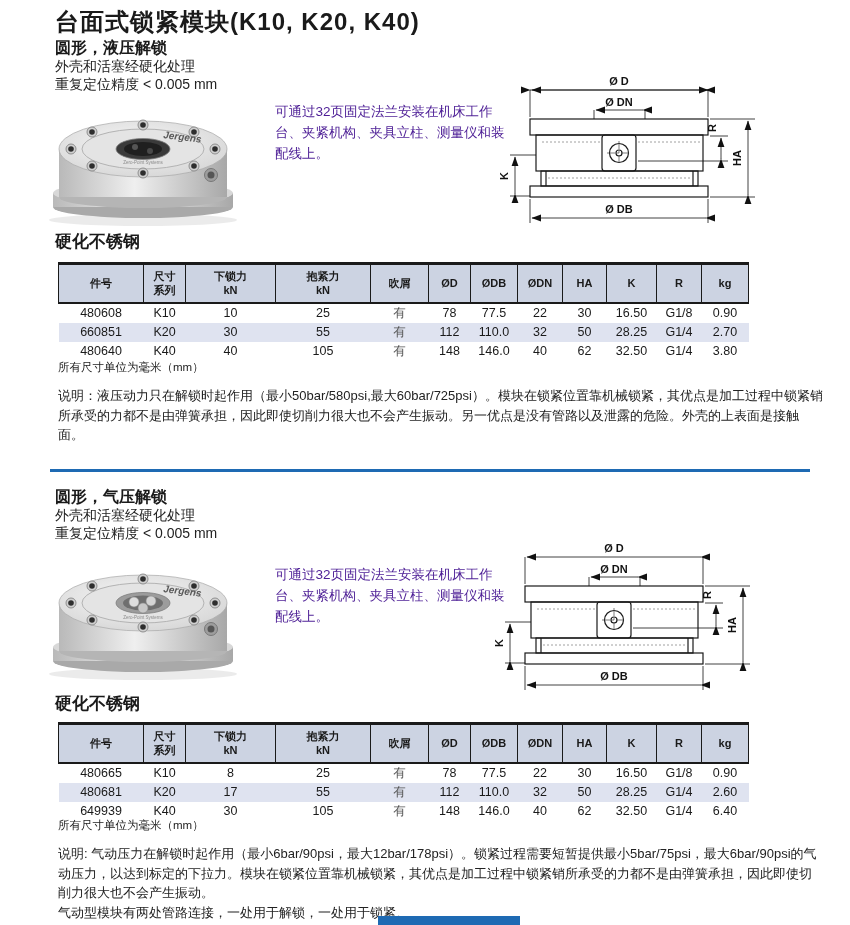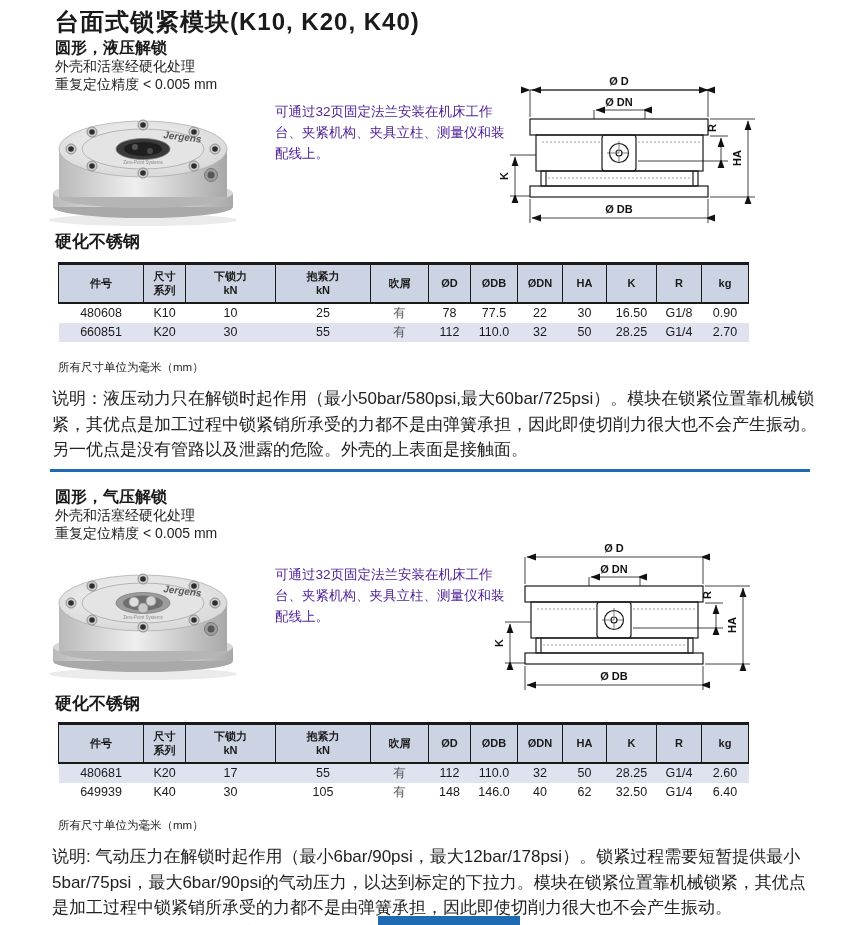--- a/index.html
+++ b/index.html
@@ -32,21 +32,21 @@
   }
   .tbl tbody td {
     text-align: center; font-size: 12.5px; padding: 1px 0; height: 17px;
     border: none; vertical-align: middle;
   }
   .tbl tbody tr.alt { background: #dfe3f0; }
   .tbl tbody td.part { font-weight: 400; }
   .tbl tbody td.blow { color: #555; }
 
   .units-note { position: absolute; left: 58px; font-size: 11.5px; color: #222; }
-  .notes { position: absolute; left: 52px; width: 766px; font-size: 17px; line-height: 1.5; color: #222; }
+  .notes { position: absolute; left: 58px; width: 766px; font-size: 13px; line-height: 1.5; color: #222; }
   .notes p + p { margin-top: 0px; }
 
   .divider { position: absolute; left: 50px; top: 469px; width: 760px; height: 3px; background: #1e6ab3; }
   .footer-mark { position: absolute; left: 378px; top: 916px; width: 142px; height: 9px; background: #1e6ab3; }
 
   svg text { font-family: "Liberation Sans", "DejaVu Sans", sans-serif; }
   .dimtext { font-size: 11px; fill: #111; font-weight: 700; }
 </style>
 </head>
 <body>
@@ -238,20 +238,34 @@
         <td>55</td>
         <td class="blow">有</td>
         <td>112</td>
         <td>110.0</td>
         <td>32</td>
         <td>50</td>
         <td>28.25</td>
         <td>G1/4</td>
         <td>2.70</td>
       </tr>
+      <tr>
+        <td class="part">480640</td>
+        <td>K40</td>
+        <td>40</td>
+        <td>105</td>
+        <td class="blow">有</td>
+        <td>148</td>
+        <td>146.0</td>
+        <td>40</td>
+        <td>62</td>
+        <td>32.50</td>
+        <td>G1/4</td>
+        <td>3.80</td>
+      </tr>
     </tbody>
   </table>
 
   <div class="units-note" style="top:360px">所有尺寸单位为毫米（mm）</div>
   <div class="notes" style="top:386px">
     <p>说明：液压动力只在解锁时起作用（最小50bar/580psi,最大60bar/725psi）。模块在锁紧位置靠机械锁紧，其优点是加工过程中锁紧销所承受的力都不是由弹簧承担，因此即使切削力很大也不会产生振动。另一优点是没有管路以及泄露的危险。外壳的上表面是接触面。</p>
   </div>
 
   <div class="divider"></div>
 
@@ -410,20 +424,34 @@
         <th>ØD</th>
         <th>ØDB</th>
         <th>ØDN</th>
         <th>HA</th>
         <th>K</th>
         <th>R</th>
         <th>kg</th>
       </tr>
     </thead>
     <tbody>
+      <tr>
+        <td class="part">480665</td>
+        <td>K10</td>
+        <td>8</td>
+        <td>25</td>
+        <td class="blow">有</td>
+        <td>78</td>
+        <td>77.5</td>
+        <td>22</td>
+        <td>30</td>
+        <td>16.50</td>
+        <td>G1/8</td>
+        <td>0.90</td>
+      </tr>
       <tr class="alt">
         <td class="part">480681</td>
         <td>K20</td>
         <td>17</td>
         <td>55</td>
         <td class="blow">有</td>
         <td>112</td>
         <td>110.0</td>
         <td>32</td>
         <td>50</td>

